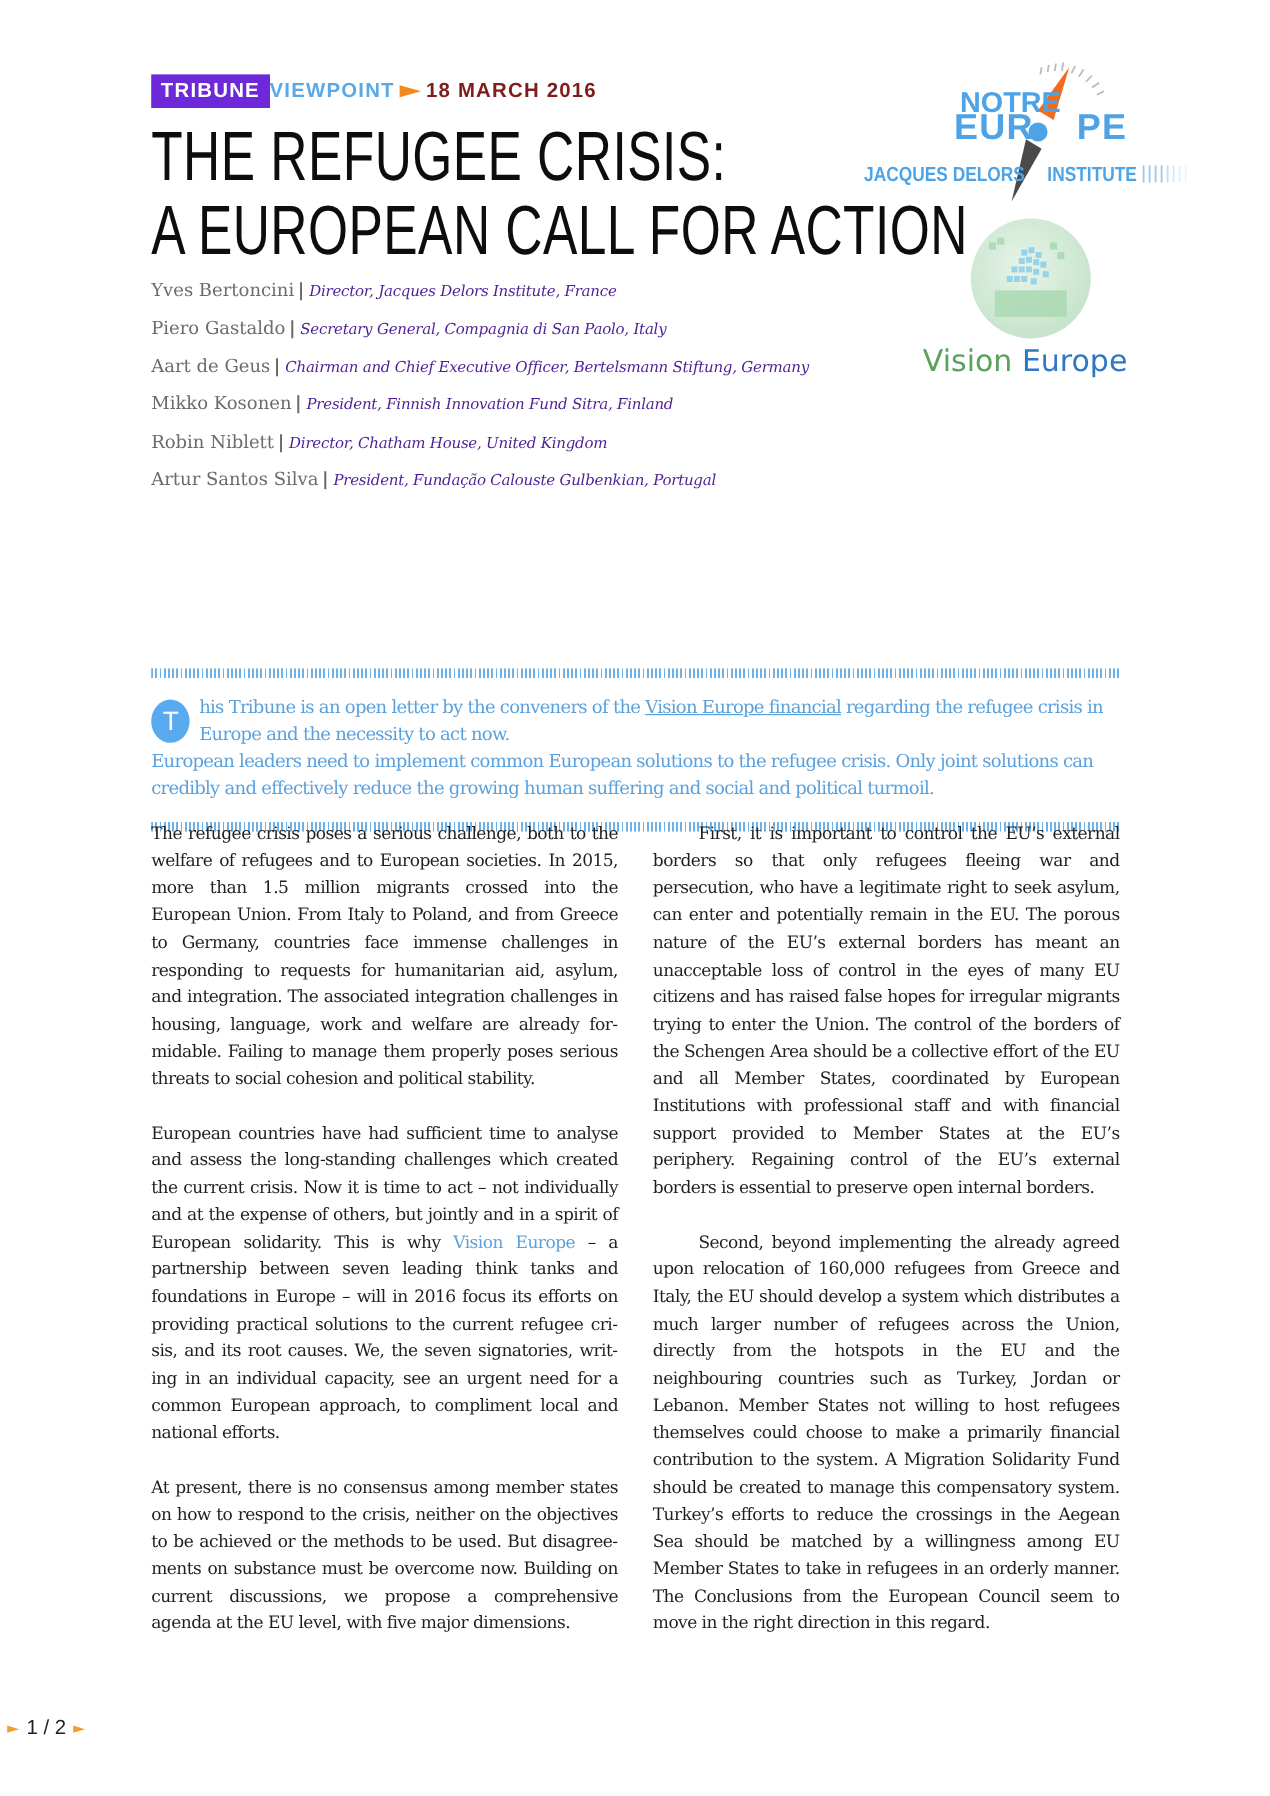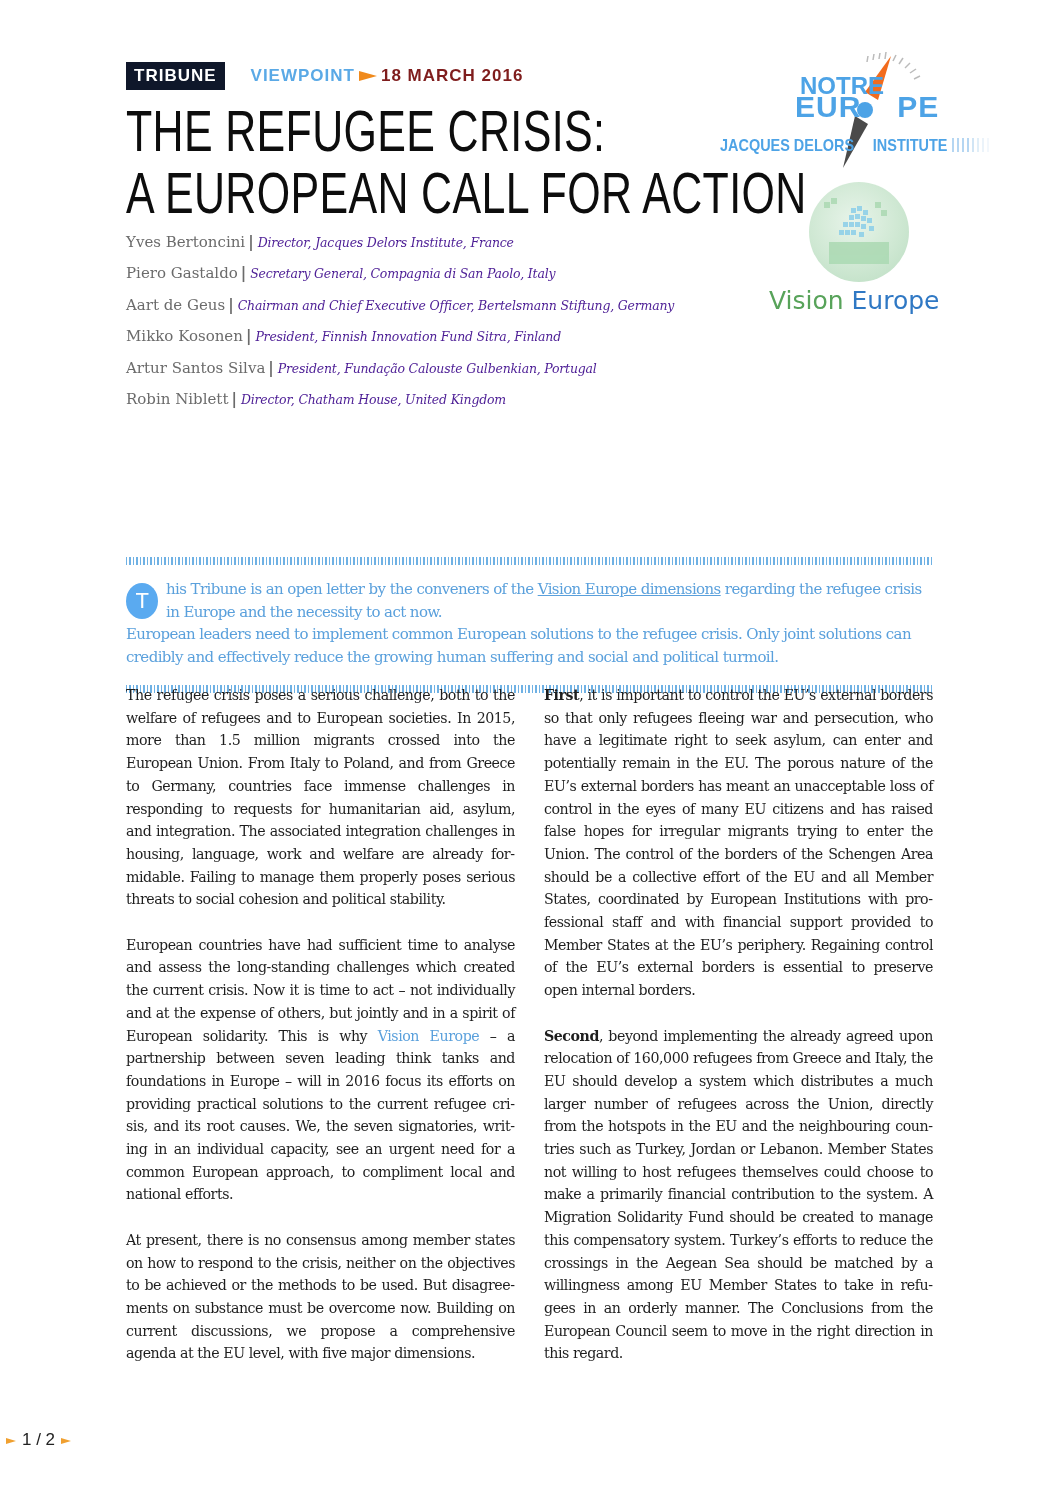--- a/index.html
+++ b/index.html
@@ -1,20 +1,20 @@
 <!DOCTYPE html>
 <html><head>
   <meta charset="utf-8">
   <style>
     html, body { margin: 0; padding: 0; background: #ffffff; }
     body { width: 1058px; height: 1497px; position: relative; overflow: hidden; font-family: "DejaVu Serif", serif; color: #1e1e1e; }
 
     .header-tag { position: absolute; left: 126px; top: 62px; height: 28px; display: flex; align-items: center; font-family: "Liberation Sans", sans-serif; font-weight: bold; font-size: 17px; letter-spacing: 1px; }
-    .tag-tribune { background: #0f172a; color: #fff; padding: 0 8px; height: 28px; line-height: 28px; transform-origin: left center; }
-    .tag-viewpoint { color: #5aa9e6; margin-left: 26px; }
+    .tag-tribune { background: #6d28d9; color: #fff; padding: 0 8px; height: 28px; line-height: 28px; transform-origin: left center; }
+    .tag-viewpoint { color: #5aa9e6; margin-left: 0; }
     .tag-arrow { margin: 0 4px; display: inline-block; width: 0; height: 0; border-top: 5px solid transparent; border-bottom: 5px solid transparent; border-left: 18px solid #f08a1c; }
     .tag-date { color: #7f1d1d; }
 
     .title { position: absolute; left: 126px; top: 100px; font-family: "Liberation Sans", sans-serif; font-size: 58px; line-height: 62px; color: #0d0d0d; transform: scaleX(0.74); transform-origin: left top; white-space: nowrap; letter-spacing: 0.5px; }
     .title div { display: block; }
 
     .authors { position: absolute; left: 126px; top: 232px; }
     .author { height: 31.4px; white-space: nowrap; color: #6b6b6b; }
     .author-name { font-family: "DejaVu Serif", serif; font-size: 15px; color: #6b6b6b; }
     .author-sep { font-family: "DejaVu Sans", sans-serif; font-weight: bold; font-size: 15px; color: #6b6b6b; margin: 0 4px 0 3px; }
@@ -39,21 +39,21 @@
     .intro { position: absolute; left: 126px; top: 578px; width: 808px; font-family: "DejaVu Serif", serif; font-size: 15px; line-height: 22.5px; color: #5aa0dc; letter-spacing: -0.6px; }
     .dropcap { position: absolute; left: 0; top: 5px; width: 32px; height: 36px; border-radius: 50%; background: #5aaaf0; color: #fff; font-family: "Liberation Sans", sans-serif; font-size: 22px; line-height: 36px; text-align: center; }
     .intro-line1 { padding-left: 40px; }
     .intro a { color: #5aa0dc; text-decoration: underline; }
 
     .col { position: absolute; top: 684px; width: 389px; font-family: "DejaVu Serif", serif; font-size: 14.2px; line-height: 22.7px; color: #1e1e1e; text-align: justify; hyphens: manual; letter-spacing: -0.45px; }
     .col-left { left: 126px; }
     .col-right { left: 544px; }
     .col p { margin: 0 0 22.7px 0; }
     .col .lnk { color: #5aa0dc; }
-    .col b { font-weight: bold; }
+    .col b { font-weight: normal; margin-left: 38px; }
 
     .page-num { position: absolute; left: 0; width: 1058px; top: 1430px; text-align: left; font-family: "Liberation Sans", sans-serif; font-size: 17px; color: #222; }
     .pn-arrow { display: inline-block; width: 0; height: 0; border-top: 3px solid transparent; border-bottom: 3px solid transparent; vertical-align: middle; margin: 0 6px; }
     .pn-left { border-left: 10px solid #f0a030; }
     .pn-right { border-left: 10px solid #f0a030; }
   </style>
 </head>
 <body>
 
 <div class="header-tag">
@@ -66,22 +66,22 @@
 <h1 class="title" style="margin:0;font-weight:normal;">
   <div>THE REFUGEE CRISIS:</div>
   <div>A EUROPEAN CALL FOR ACTION</div>
 </h1>
 
 <div class="authors">
   <div class="author"><span class="author-name">Yves Bertoncini</span><span class="author-sep">|</span><span class="author-role">Director, Jacques Delors Institute, France</span></div>
   <div class="author"><span class="author-name">Piero Gastaldo</span><span class="author-sep">|</span><span class="author-role">Secretary General, Compagnia di San Paolo, Italy</span></div>
   <div class="author"><span class="author-name">Aart de Geus</span><span class="author-sep">|</span><span class="author-role">Chairman and Chief Executive Officer, Bertelsmann Stiftung, Germany</span></div>
   <div class="author"><span class="author-name">Mikko Kosonen</span><span class="author-sep">|</span><span class="author-role">President, Finnish Innovation Fund Sitra, Finland</span></div>
+  <div class="author"><span class="author-name">Robin Niblett</span><span class="author-sep">|</span><span class="author-role">Director, Chatham House, United Kingdom</span></div>
   <div class="author"><span class="author-name">Artur Santos Silva</span><span class="author-sep">|</span><span class="author-role">President, Fundação Calouste Gulbenkian, Portugal</span></div>
-  <div class="author"><span class="author-name">Robin Niblett</span><span class="author-sep">|</span><span class="author-role">Director, Chatham House, United Kingdom</span></div>
 </div>
 
 <div class="logo-ne">
   <svg class="ne-needle" width="290" height="125">
 
     <g stroke="#bbbbbb" stroke-width="1.5">
       <line x1="152" y1="12" x2="153" y2="6"></line>
       <line x1="158" y1="10" x2="159" y2="4"></line>
       <line x1="164" y1="9" x2="165" y2="3"></line>
       <line x1="170" y1="9" x2="171" y2="2"></line>
@@ -143,21 +143,21 @@
         <rect x="20" y="60" width="60" height="22"></rect>
       </g>
     </svg>
   </div>
   <div class="ve-text"><span class="ve-vision">Vision</span> <span class="ve-europe">Europe</span></div>
 </div>
 
 <div class="stripe stripe-top"></div>
 <div class="intro">
   <span class="dropcap">T</span>
-  <div class="intro-line1"><span>his Tribune is an open letter by the conveners of the </span><a>Vision Europe dimensions</a><span> regarding the refugee crisis in Europe and the necessity to act now.</span></div>
+  <div class="intro-line1"><span>his Tribune is an open letter by the conveners of the </span><a>Vision Europe financial</a><span> regarding the refugee crisis in Europe and the necessity to act now.</span></div>
   <div>European leaders need to implement common European solutions to the refugee crisis. Only joint solutions can credibly and effectively reduce the growing human suffering and social and political turmoil.</div>
 </div>
 <div class="stripe stripe-bottom"></div>
 
 <div class="col col-left">
   <p>The refugee crisis poses a serious challenge, both to the welfare of refugees and to European societies. In 2015, more than 1.5 million migrants crossed into the European Union. From Italy to Poland, and from Greece to Germany, countries face immense challenges in responding to requests for humanitarian aid, asylum, and integration. The associated integration challenges in housing, language, work and welfare are already for­midable. Failing to manage them properly poses serious threats to social cohesion and political stability.</p>
   <p><span>European countries have had sufficient time to analyse and assess the long-standing challenges which created the current crisis. Now it is time to act – not individu­ally and at the expense of others, but jointly and in a spirit of European solidarity. This is why </span><span class="lnk">Vision Europe</span><span> – a partnership between seven leading think tanks and foundations in Europe – will in 2016 focus its efforts on providing practical solutions to the current refugee cri­sis, and its root causes. We, the seven signatories, writ­ing in an individual capacity, see an urgent need for a common European approach, to compliment local and national efforts.</span></p>
   <p>At present, there is no consensus among member states on how to respond to the crisis, neither on the objectives to be achieved or the methods to be used. But disagree­ments on substance must be overcome now. Building on current discussions, we propose a comprehensive agenda at the EU level, with five major dimensions.</p>
 </div>
 

